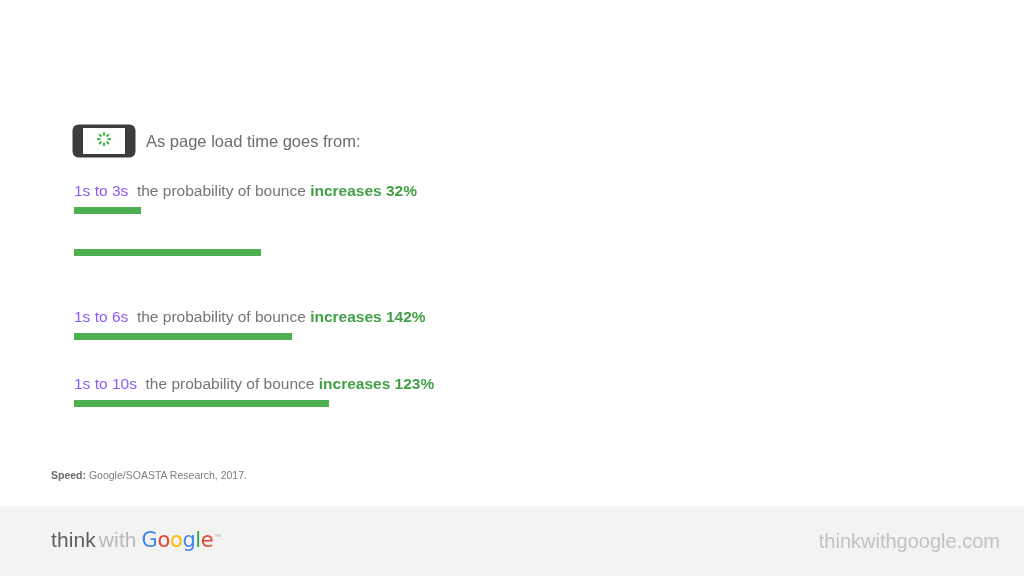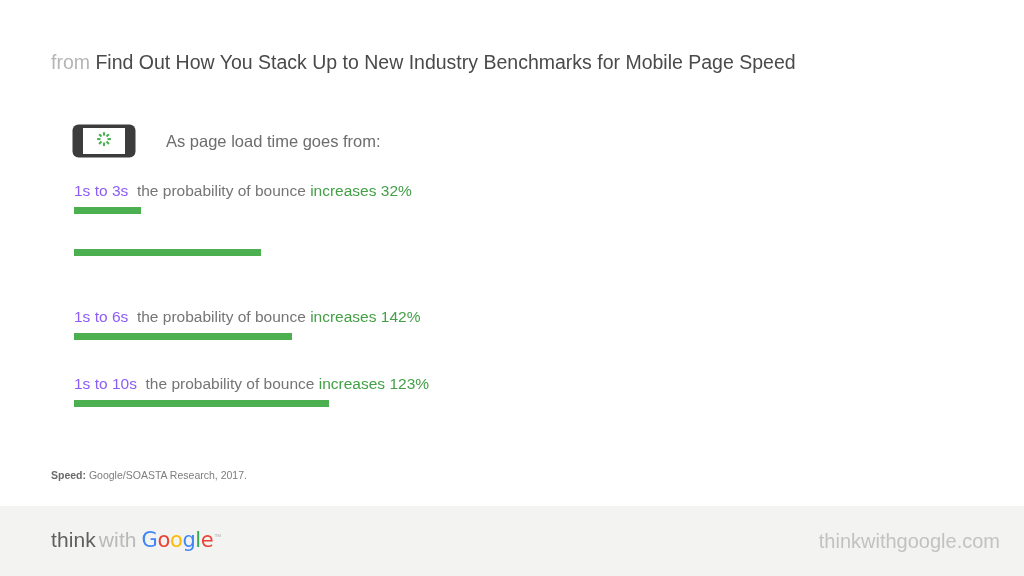--- a/index.html
+++ b/index.html
@@ -48,21 +48,21 @@
     top: 124px;
     display: flex;
     align-items: center;
   }
   #phone-icon {
     width: 64px;
     height: 34px;
     flex: 0 0 auto;
   }
   #intro-text {
-    margin-left: 30px;
+    margin-left: 10px;
     font-size: 16.5px;
     color: #6d6d6d;
     font-weight: 400;
     white-space: nowrap;
   }
 
   
   .stat-row {
     position: absolute;
     left: 74px;
@@ -76,21 +76,21 @@
   .stat-range {
     color: #8b5cf6;
     font-weight: 400;
   }
   .stat-mid {
     color: #757575;
     font-weight: 400;
   }
   .stat-change {
     color: #43a047;
-    font-weight: 400;
+    font-weight: 700;
   }
   .stat-bar {
     height: 7px;
     background: #4caf50;
     margin-top: 6px;
   }
 
   #row-0 { top: 181px; }
   #row-1 { top: 243px; }
   #row-2 { top: 307px; }
@@ -159,24 +159,20 @@
     color: #c2c2c2;
     font-weight: 400;
     white-space: nowrap;
   }
 </style>
 </head>
 <body>
 
 <div id="slide">
 
-  <div id="title-row">
-    <span id="title-prefix">from</span>
-    <span id="title-text">Find Out How You Stack Up to New Industry Benchmarks for Mobile Page Speed</span>
-  </div>
 
   <div id="intro-block">
     <span id="phone-icon">
       <svg width="64" height="34" viewBox="0 0 64 34" xmlns="http://www.w3.org/2000/svg">
         <rect x="0.5" y="0.5" width="63" height="33" rx="6" ry="6" fill="#3c3c3c"></rect>
         <rect x="11" y="4" width="42" height="26" fill="#ffffff"></rect>
         <g stroke="#4caf50" stroke-width="2.1" stroke-linecap="butt">
           <line x1="32" y1="8.2" x2="32" y2="11.6"></line>
           <line x1="36.9" y1="10.2" x2="34.5" y2="12.6"></line>
           <line x1="38.9" y1="15.1" x2="35.5" y2="15.1"></line>

